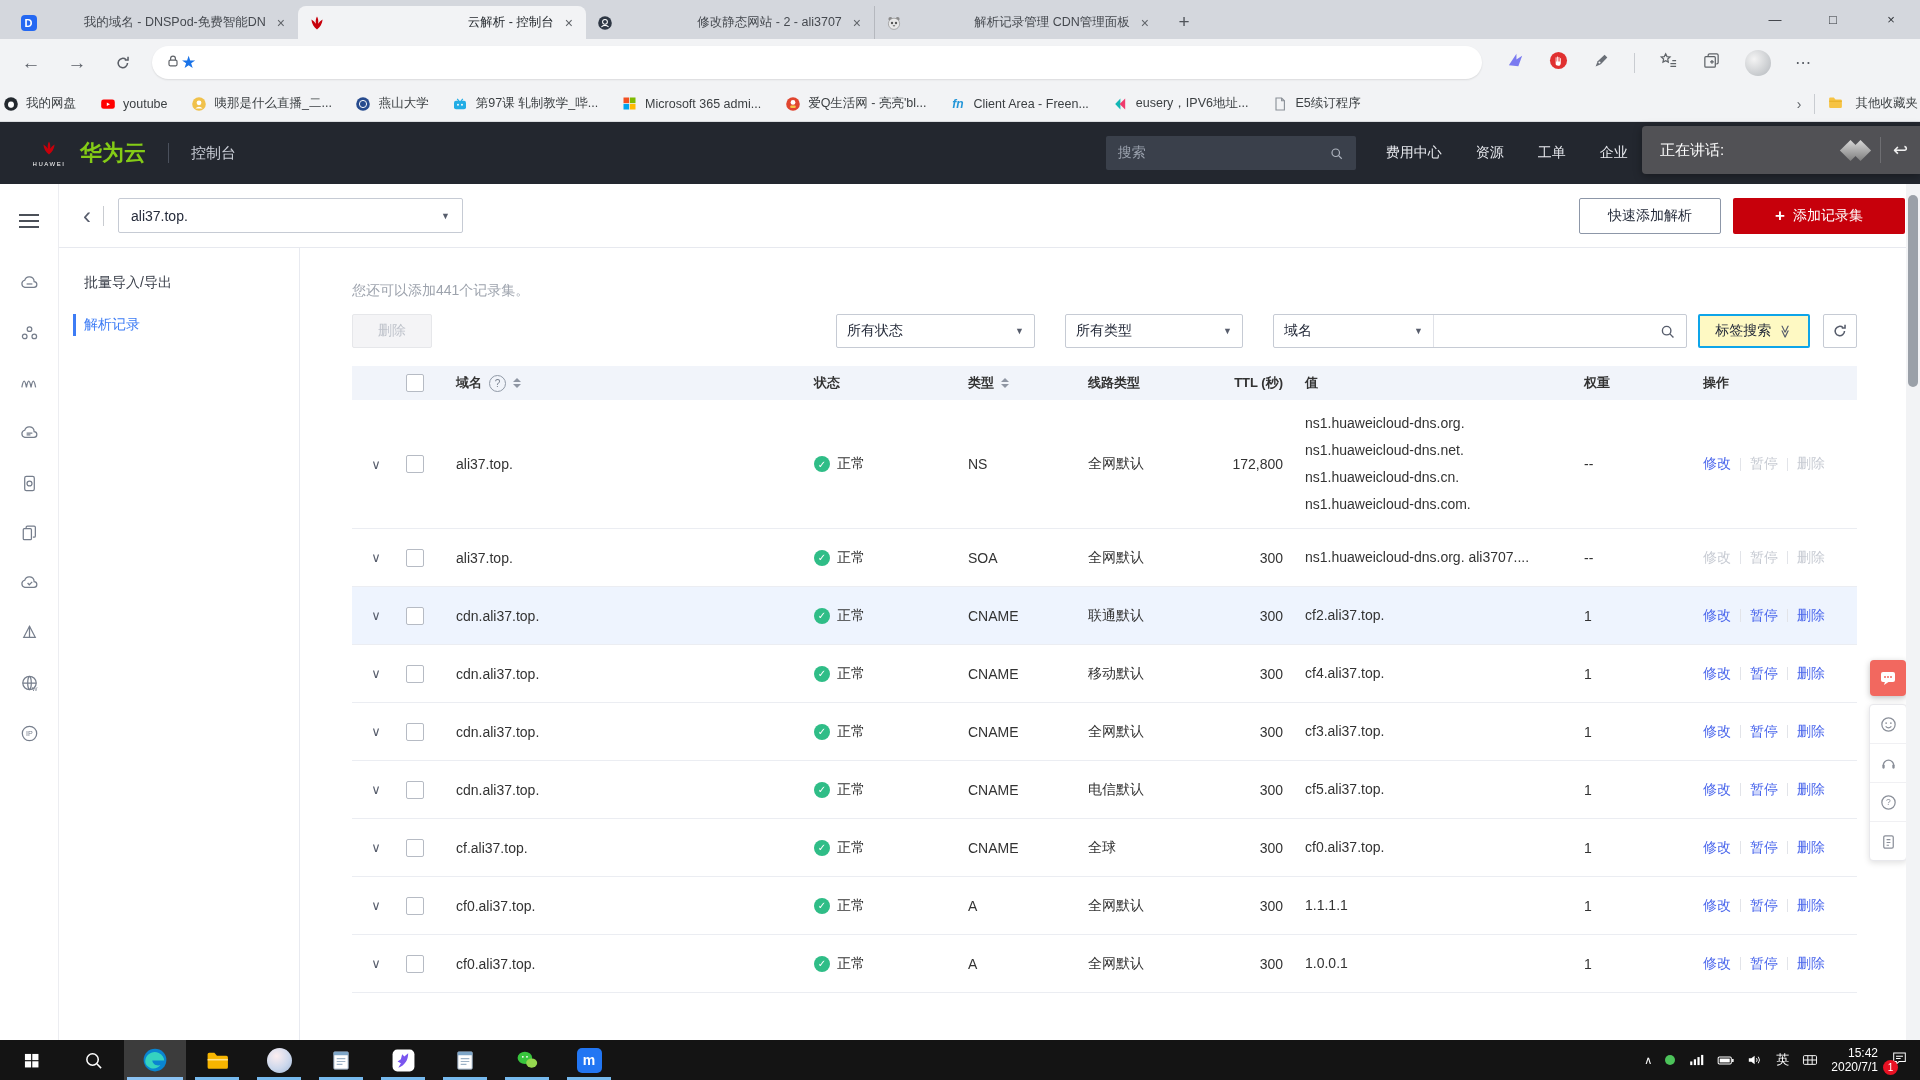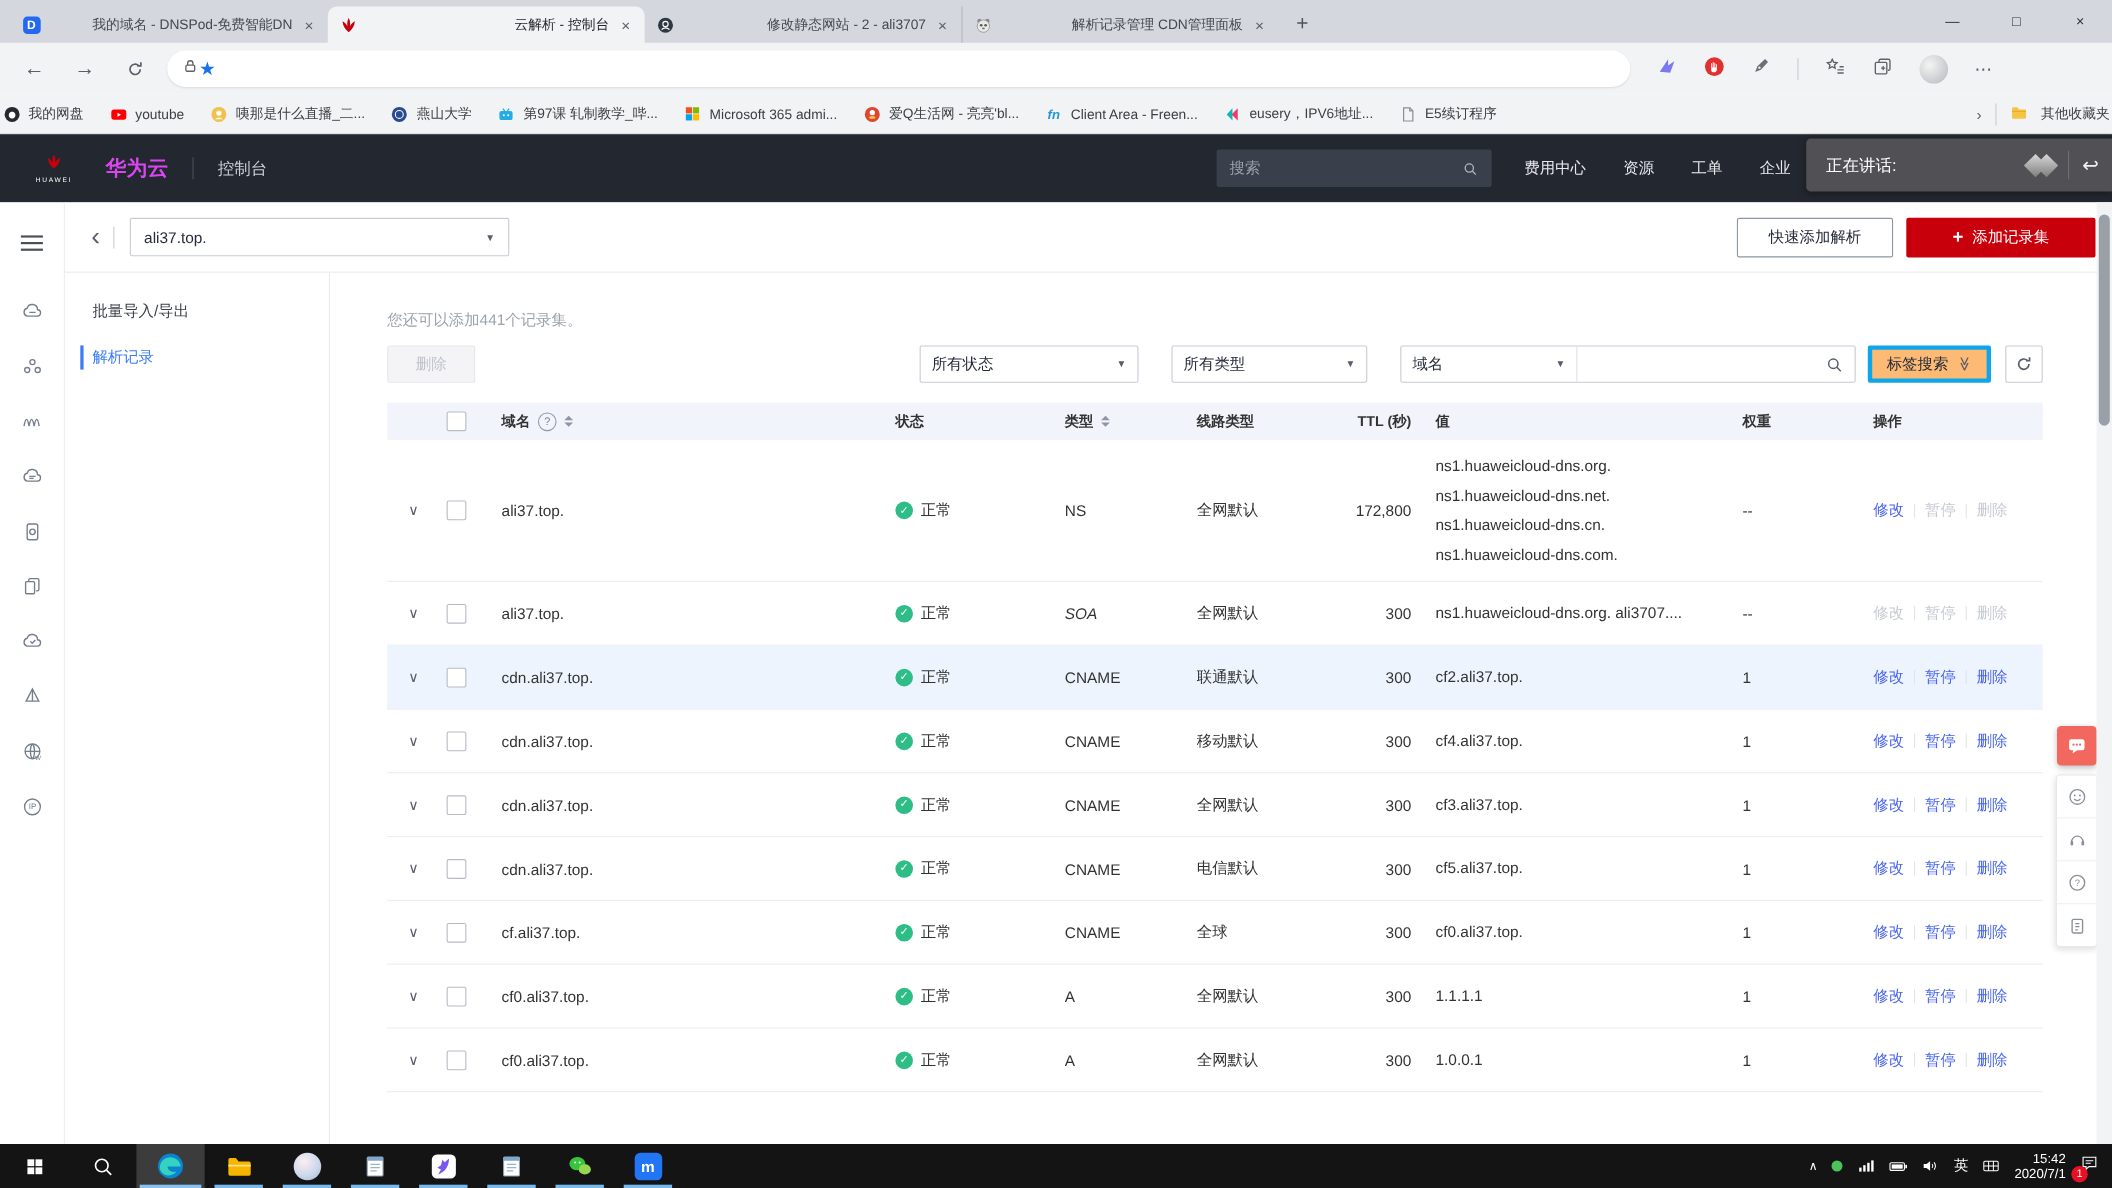--- a/index.html
+++ b/index.html
@@ -29,21 +29,21 @@
   .dots{color:#5a5e66;font-size:16px;letter-spacing:2px;}
   
   .bookbar{position:absolute;top:86px;height:36px;left:0;right:0;background:#f2f3f5;border-bottom:1px solid #d9dbdf;display:flex;align-items:center;padding:0 2px;box-sizing:border-box;font-size:12.5px;color:#3c4043;}
   .bm{display:flex;align-items:center;gap:7px;margin-right:23px;white-space:nowrap;}
   .bmright{margin-left:auto;display:flex;align-items:center;gap:12px;}
   .bmchev{color:#5f6368;font-size:14px;}
   
   .hwnav{position:absolute;top:122px;height:62px;left:0;right:0;background:var(--nav_bg);display:flex;align-items:center;color:#e7e9ee;padding-left:26px;box-sizing:border-box;}
   .hwlogo{display:flex;flex-direction:column;align-items:center;width:46px;}
   .hwlogo .txt{font-size:6px;letter-spacing:1.5px;color:#fff;margin-top:1px;}
-  .brand{font-size:19px;font-weight:bold;color:#d946ef;margin-left:24px;white-space:nowrap;}
+  .brand{font-size:22px;font-weight:bold;color:#84cc16;margin-left:8px;white-space:nowrap;}
   .navdiv{width:1px;height:20px;background:#4a505c;margin:0 22px;}
   .consolelbl{font-size:15px;color:#c9cdd6;text-align:right;}
   .hwsearch{margin-left:auto;width:250px;height:34px;background:#3a404b;border-radius:2px;display:flex;align-items:center;padding:0 12px;box-sizing:border-box;color:#99a0ac;font-size:14px;}
   .hwsearch .lensr{margin-left:auto;display:flex;}
   #navitems{display:flex;align-items:center;gap:34px;margin:0 30px;font-size:14px;white-space:nowrap;}
   .speak{position:absolute;left:1642px;top:4px;width:278px;height:48px;background:var(--overlay_bg);display:flex;align-items:center;padding:0 12px 0 18px;box-sizing:border-box;border-radius:4px 0 0 4px;color:#fff;font-size:15px;box-shadow:0 2px 8px rgba(0,0,0,.35);}
   .diamond{width:15px;height:15px;transform:rotate(45deg);background:linear-gradient(135deg,#d8d8d8,#7e7e7e);margin-left:-5px;flex:0 0 auto;}
   .speak .spdiv{width:1px;height:26px;background:#6e6e72;margin:0 12px;}
   .speak .arrow{font-size:18px;color:#f0f0f0;}
   .speak .sp{flex:1;}
@@ -71,21 +71,21 @@
   .quota{position:absolute;left:52px;top:34px;font-size:14px;color:#9da3ad;}
   .ctrl{position:absolute;top:66px;height:34px;box-sizing:border-box;display:flex;align-items:center;}
   .btn-del{left:52px;width:80px;background:#f4f4f6;border:1px solid #e6e7ea;color:#bfc3cb;font-size:14px;justify-content:center;border-radius:2px;}
   .sel{border:1px solid #c6cbd4;border-radius:2px;background:#fff;padding:0 10px;font-size:14px;color:#252b3a;}
   .sel-status{left:536px;width:199px;}
   .sel-type{left:765px;width:178px;}
   .group{left:973px;width:414px;border:1px solid #c6cbd4;border-radius:2px;background:#fff;}
   .gsel{width:160px;height:100%;display:flex;align-items:center;padding:0 10px;box-sizing:border-box;font-size:14px;color:#252b3a;border-right:1px solid #e0e2e8;}
   .group input{flex:1;border:0;outline:0;height:100%;font-size:14px;padding:0 8px;background:transparent;font-family:inherit;}
   .glens{margin-right:10px;display:flex;}
-  .btn-tag{left:1398px;width:112px;border:4px solid #0ea5e9;justify-content:center;gap:8px;font-size:14px;color:#252b3a;border-radius:2px;background:#fdba74;}
+  .btn-tag{left:1398px;width:112px;border:2px solid #0ea5e9;justify-content:center;gap:8px;font-size:14px;color:#252b3a;border-radius:2px;background:#fef9c3;}
   .chev2{transform:rotate(90deg);display:inline-block;color:#575d6c;font-size:13px;}
   .btn-refresh{left:1523px;width:34px;border:1px solid #c6cbd4;justify-content:center;color:#575d6c;border-radius:2px;background:#fff;}
   .table{position:absolute;left:52px;top:118px;width:1505px;}
   .thead{display:flex;background:#f1f4fa;height:34px;align-items:center;font-size:13px;color:#333;font-weight:bold;}
   .trow{display:flex;border-bottom:1px solid #ebedf2;min-height:58px;align-items:center;font-size:14px;color:#333;box-sizing:border-box;}
   .trow.hl{background:#eef4fe;}
   .cell{display:flex;align-items:center;box-sizing:border-box;padding:0 6px;}
   .helpc{width:15px;height:15px;border:1px solid #9099a6;border-radius:50%;font-size:10px;color:#7a8290;display:inline-flex;align-items:center;justify-content:center;margin-left:7px;font-weight:normal;}
   .sortic{display:inline-flex;flex-direction:column;gap:2px;margin-left:7px;}
   .sortic i{width:0;height:0;border-left:4px solid transparent;border-right:4px solid transparent;}
@@ -605,21 +605,21 @@
             <div class="cell " style="width: 50px;">
               <span class="cb"></span>
             </div>
             <div class="cell " style="width: 358px;">
               <span>ali37.top.</span>
             </div>
             <div class="cell " style="width: 154px;">
               <span class="okdot">✓</span>
               <span>正常</span>
             </div>
-            <div class="cell " style="width: 120px; font-style: italic;">
+            <div class="cell " style="width: 120px;">
               <span>SOA</span>
             </div>
             <div class="cell " style="width: 140px;">
               <span>全网默认</span>
             </div>
             <div class="cell " style="width: 75px; justify-content: flex-end; padding-right: 14px;">
               <span>300</span>
             </div>
             <div class="cell " style="width: 281px; padding-left: 8px;">
               <div class="vals">

